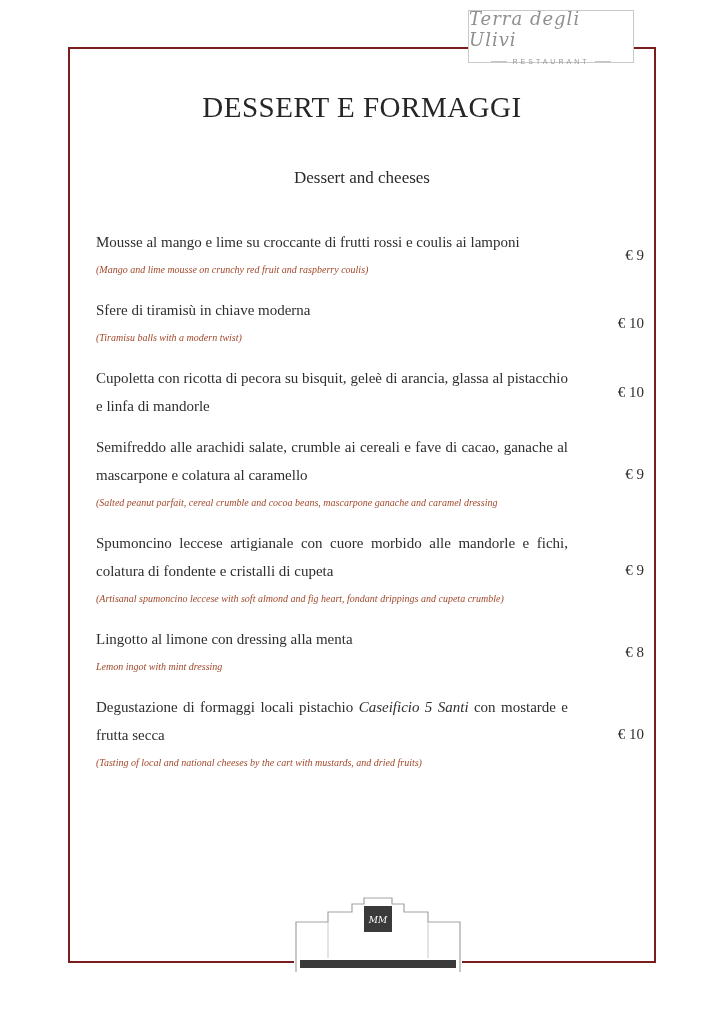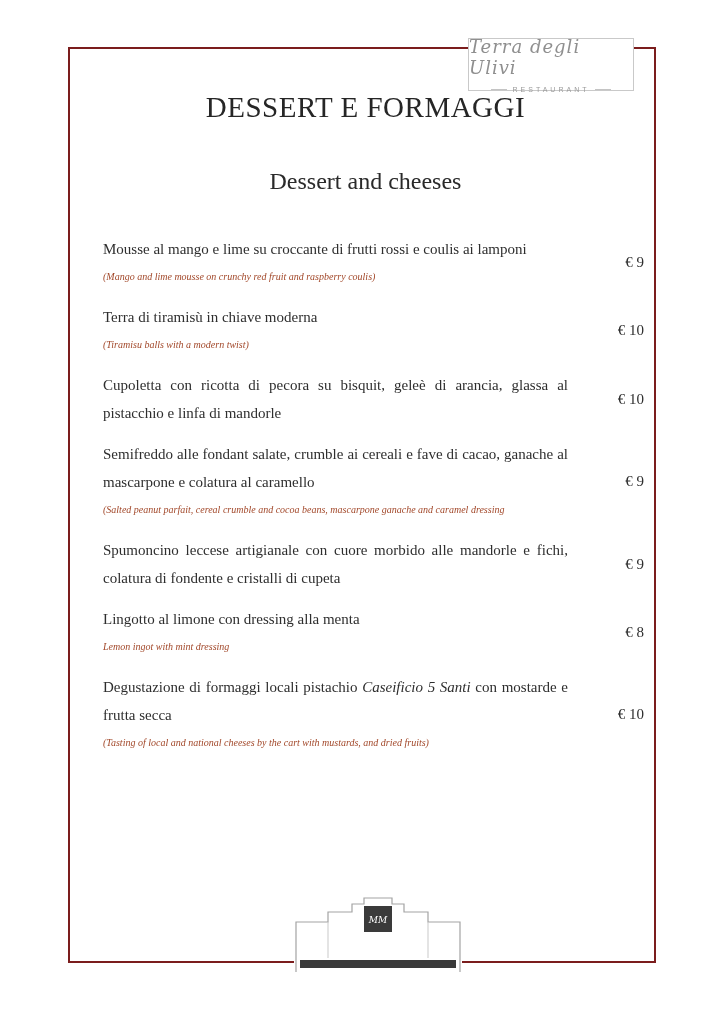--- a/index.html
+++ b/index.html
@@ -16,21 +16,21 @@
   }
   .frame {
     position: absolute;
     left: 68px; top: 47px;
     width: 588px; height: 916px;
     border: 2px solid var(--frame, #7b1d1d);
     z-index: 1;
   }
   .logo-box {
     position: absolute;
-    left: 468px; top: 38px;
+    left: 468px; top: 10px;
     width: 166px; height: 53px;
     background: #ffffff;
     border: 1px solid #c9c9c9;
     z-index: 3;
     display: flex; flex-direction: column;
     align-items: center; justify-content: center;
     gap: 8px;
   }
   .logo-script {
     font-family: "DejaVu Serif", serif;
@@ -45,34 +45,33 @@
     font-size: 7px;
     letter-spacing: 3px;
     color: #9a9a9a;
   }
   .logo-sub .rule { width: 16px; height: 1px; background: #c4c4c4; }
   .content {
     position: absolute;
     left: 68px; top: 47px;
     width: 588px; height: 916px;
     z-index: 2;
-    padding-left: 7px;
   }
   .title {
     margin-top: 44px;
     text-align: center;
     font-size: 29px;
     font-weight: 400;
     letter-spacing: 0.5px;
     color: #262626;
   }
   .subtitle {
     margin-top: 44px;
     text-align: center;
-    font-size: 24px;
+    font-size: 17px;
     font-weight: 400;
     color: #2a2a2a;
   }
   .items { margin: 40px 12px 0 28px; }
   .menu-item {
     display: flex;
     align-items: flex-end;
     margin-bottom: 13px;
     gap: 28px;
   }
@@ -131,44 +130,45 @@
       <div class="menu-item">
         <div class="item-text">
           <p class="item-name">Mousse al mango e lime su croccante di frutti rossi e coulis ai lamponi</p>
           <p class="item-trans">(Mango and lime mousse on crunchy red fruit and raspberry coulis)</p>
         </div>
         <div class="item-price">€ 9</div>
       </div>
 
       <div class="menu-item">
         <div class="item-text">
-          <p class="item-name">Terra di tiramisù in chiave moderna</p>
+          <p class="item-name">Sfere di tiramisù in chiave moderna</p>
           <p class="item-trans">(Tiramisu balls with a modern twist)</p>
         </div>
         <div class="item-price">€ 10</div>
       </div>
 
       <div class="menu-item">
         <div class="item-text">
           <p class="item-name">Cupoletta con ricotta di pecora su bisquit, geleè di arancia, glassa al pistacchio e linfa di mandorle</p>
         </div>
         <div class="item-price">€ 10</div>
       </div>
 
       <div class="menu-item">
         <div class="item-text">
-          <p class="item-name">Semifreddo alle fondant salate, crumble ai cereali e fave di cacao, ganache al mascarpone e colatura al caramello</p>
+          <p class="item-name">Semifreddo alle arachidi salate, crumble ai cereali e fave di cacao, ganache al mascarpone e colatura al caramello</p>
           <p class="item-trans">(Salted peanut parfait, cereal crumble and cocoa beans, mascarpone ganache and caramel dressing</p>
         </div>
         <div class="item-price">€ 9</div>
       </div>
 
       <div class="menu-item">
         <div class="item-text">
           <p class="item-name">Spumoncino leccese artigianale con cuore morbido alle mandorle e fichi, colatura di fondente e cristalli di cupeta</p>
+          <p class="item-trans">(Artisanal spumoncino leccese with soft almond and fig heart, fondant drippings and cupeta crumble)</p>
         </div>
         <div class="item-price">€ 9</div>
       </div>
 
       <div class="menu-item">
         <div class="item-text">
           <p class="item-name">Lingotto al limone con dressing alla menta</p>
           <p class="item-trans">Lemon ingot with mint dressing</p>
         </div>
         <div class="item-price">€ 8</div>

